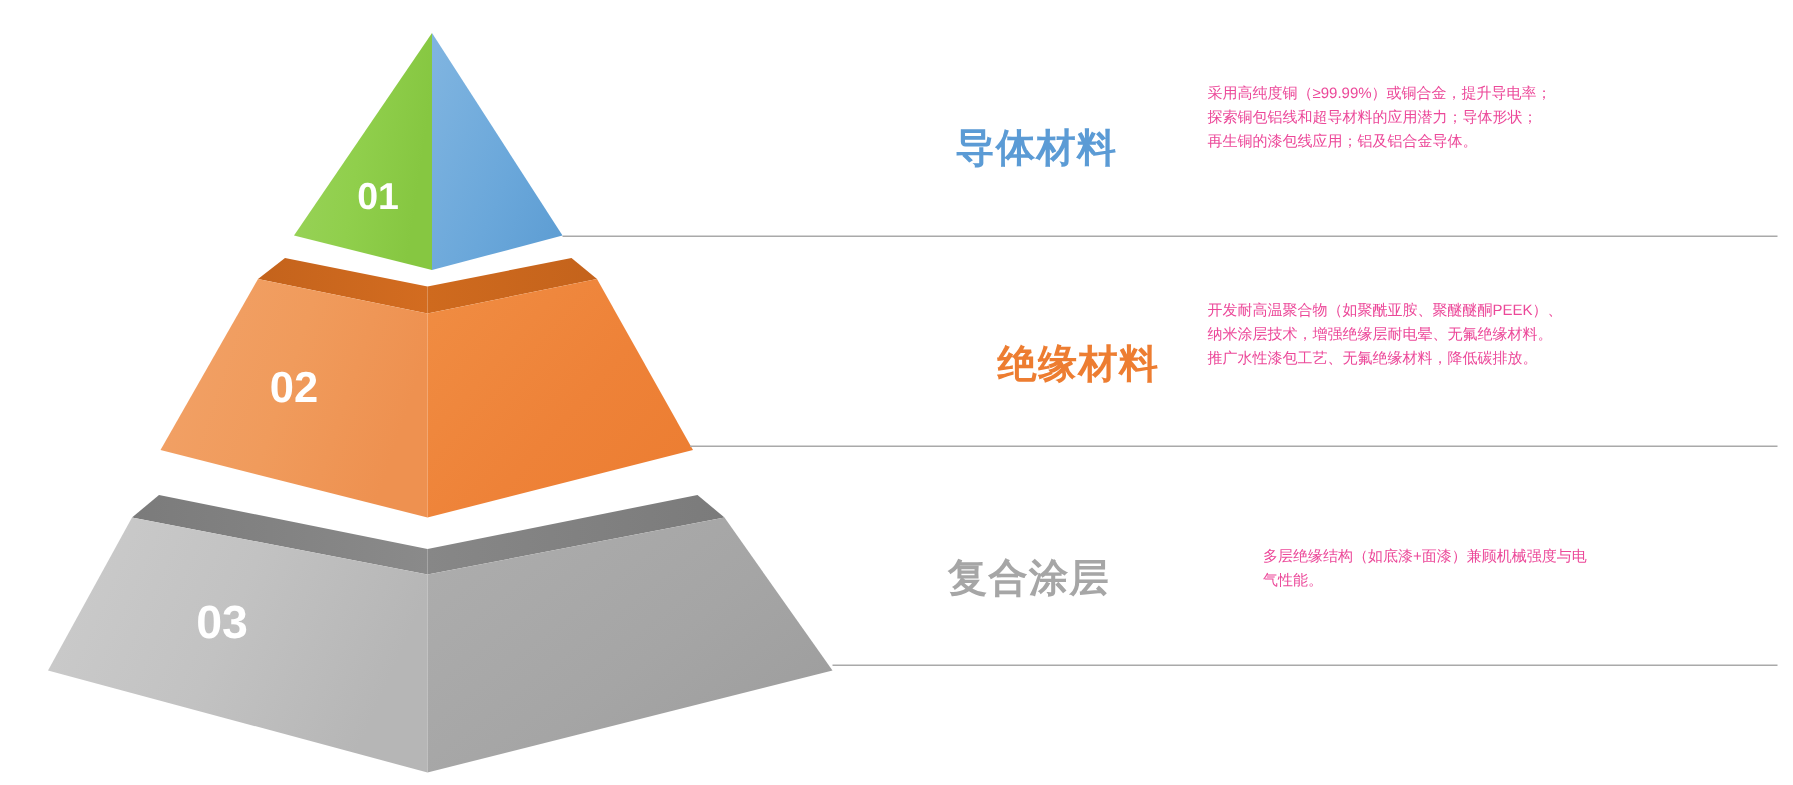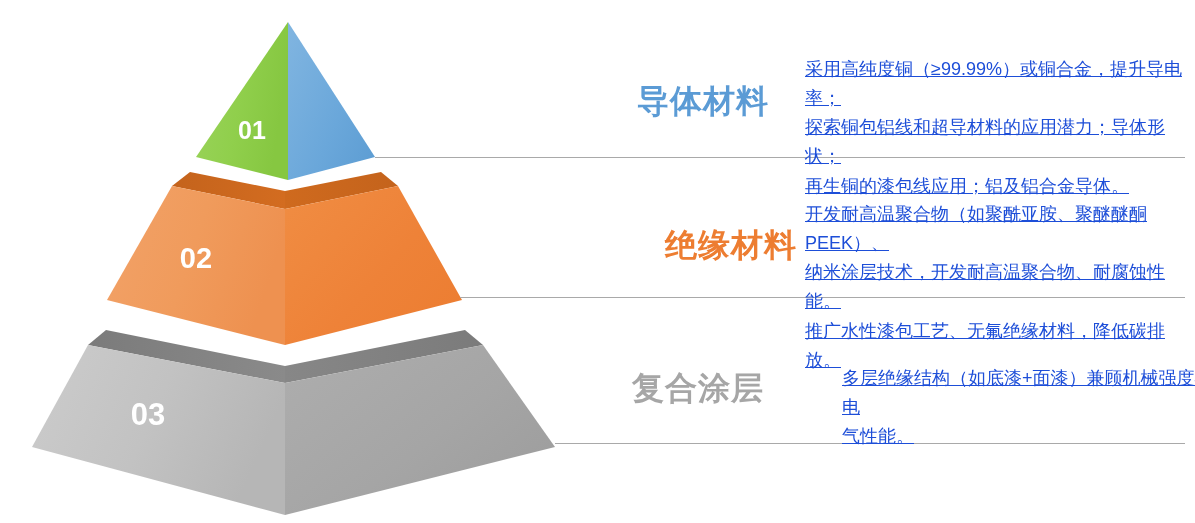--- a/index.html
+++ b/index.html
@@ -36,36 +36,35 @@
     position: absolute;
     height: 0;
     border-top: 1px solid #a9a9a9;
   }
   .text-block {
     position: absolute;
   }
   .heading {
     position: absolute;
     font-weight: bold;
-    font-size: 32px;
+    font-size: 26px;
     letter-spacing: 1px;
     white-space: nowrap;
     line-height: 1;
   }
   .body-text {
     position: absolute;
-    font-size: 18px;
+    font-size: 10px;
     line-height: 1.62;
-    color: #1d4ed8;
+    color: #ec4899;
     white-space: pre-line;
-    text-decoration: underline;
   }
   .h-blue   { color: #5b9bd5; }
   .h-orange { color: #ed7d31; margin-left: 28px; }
-  .h-gray   { color: #a6a6a6; font-family: Liberation Serif, serif; }
+  .h-gray   { color: #a6a6a6; }
 </style>
 </head>
 <body>
 
 <div id="stage">
 
   <svg id="pyramid-svg" viewBox="0 0 1195 523" xmlns="http://www.w3.org/2000/svg">
     <defs>
       <linearGradient id="gradGreen" x1="0" y1="0" x2="1" y2="0.25">
         <stop offset="0%" stop-color="#9ad35b"></stop>
@@ -148,21 +147,21 @@
   <div class="text-block">
     <div class="heading h-blue" style="left:637px; top:85px;">导体材料</div>
     <div class="body-text" style="left:805px; top:55px; width:385px;">采用高纯度铜（≥99.99%）或铜合金，提升导电率；
 探索铜包铝线和超导材料的应用潜力；导体形状；
 再生铜的漆包线应用；铝及铝合金导体。</div>
   </div>
 
   <div class="text-block">
     <div class="heading h-orange" style="left:637px; top:229px;">绝缘材料</div>
     <div class="body-text" style="left:805px; top:200px; width:390px;">开发耐高温聚合物（如聚酰亚胺、聚醚醚酮PEEK）、
-纳米涂层技术，开发耐高温聚合物、耐腐蚀性能。
+纳米涂层技术，增强绝缘层耐电晕、无氟绝缘材料。
 推广水性漆包工艺、无氟绝缘材料，降低碳排放。</div>
   </div>
 
   <div class="text-block">
     <div class="heading h-gray" style="left:632px; top:372px;">复合涂层</div>
     <div class="body-text" style="left:842px; top:364px; width:375px;">多层绝缘结构（如底漆+面漆）兼顾机械强度与电
 气性能。</div>
   </div>
 
 </div>

